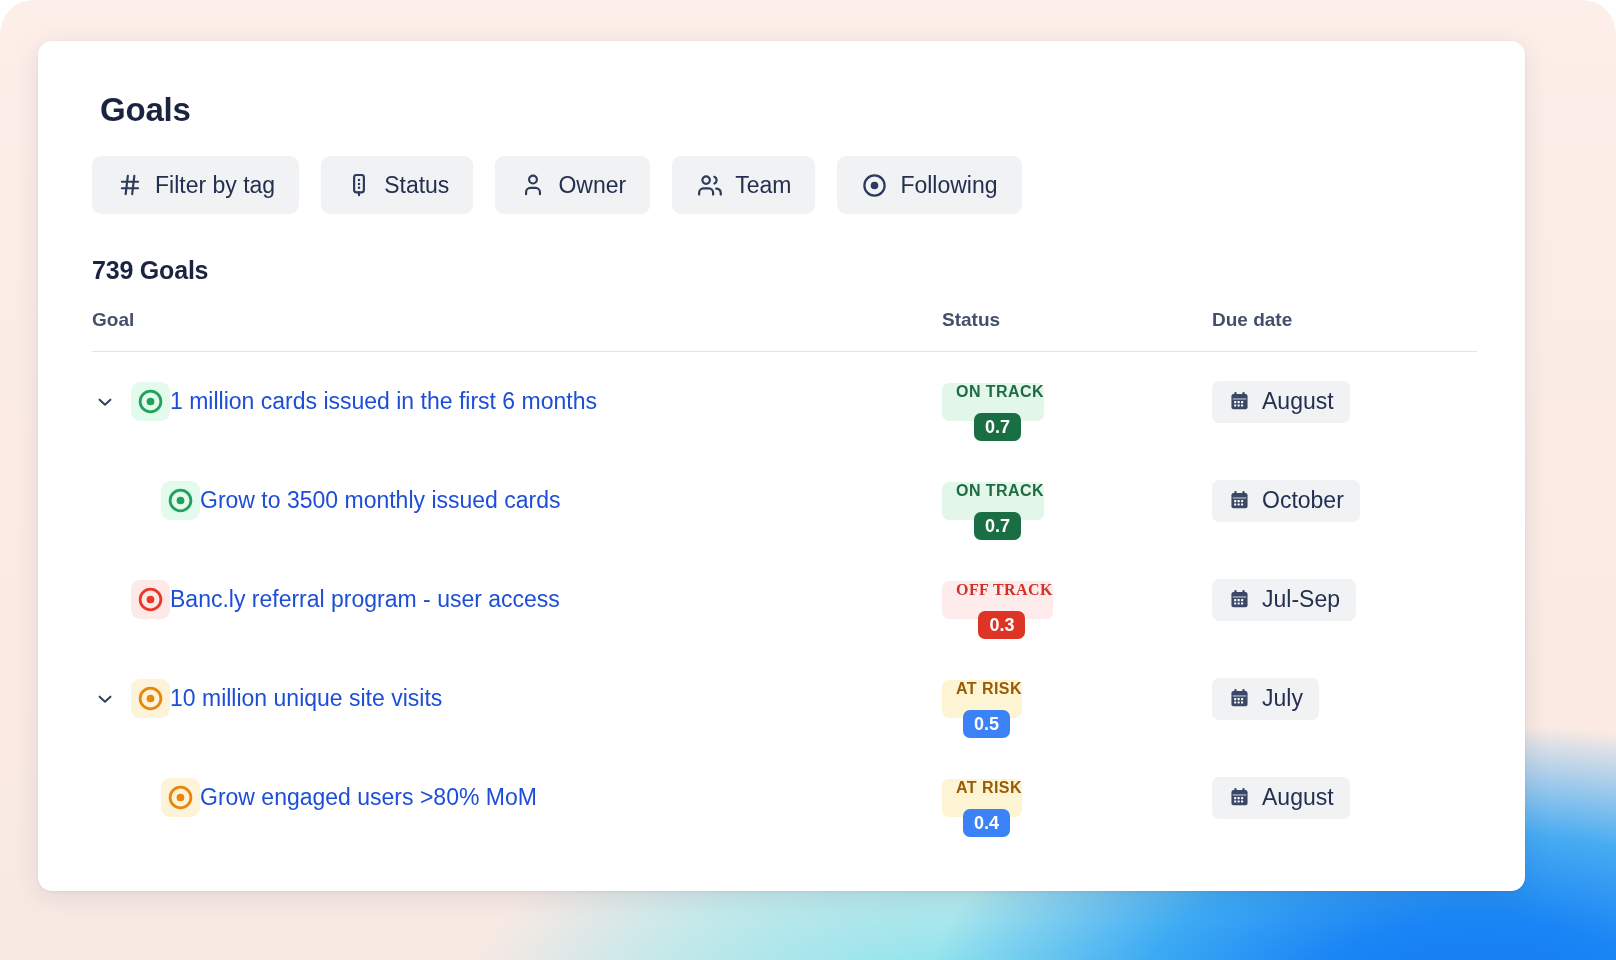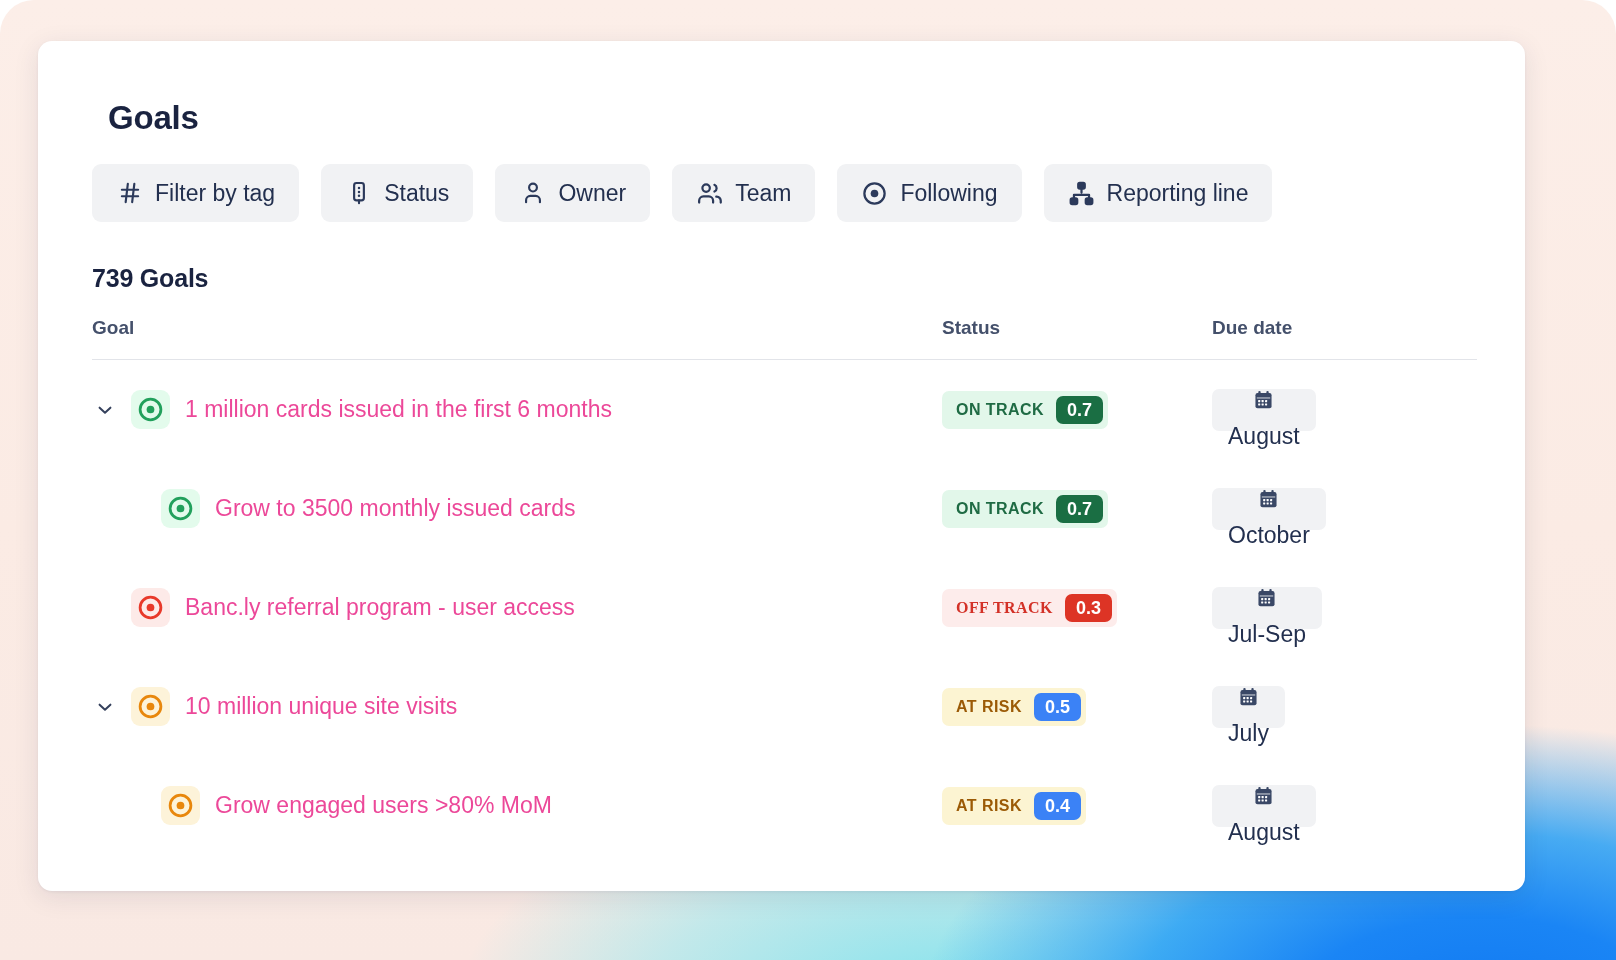--- a/index.html
+++ b/index.html
@@ -65,21 +65,21 @@
     right: 0;
     bottom: 0;
   }
 
   
   .page-title {
     font-size: 33px;
     font-weight: 600;
     color: #1a2340;
     letter-spacing: -0.2px;
-    margin: 16px;
+    margin: 8px;
     line-height: 1.1;
     padding-top: 10px;
   }
 
   
   .chips {
     display: flex;
     gap: 22px;
     margin-top: 28px;
   }
@@ -175,35 +175,35 @@
     display: flex;
     align-items: center;
     justify-content: center;
     flex: none;
   }
   .goal-icon.green  { background: #e3fbec; }
   .goal-icon.red    { background: #fdeae8; }
   .goal-icon.orange { background: #fdf3d9; }
 
   .goal-text {
-    margin-left: 15px;
     font-size: 23px;
-    color: #ec4899;
+    color: #1d4ed8;
     white-space: nowrap;
   }
 
   
   .badge {
     display: inline-flex;
     align-items: center;
     border-radius: 7px;
     height: 38px;
     padding: 0 0 0 14px;
     gap: 12px;
     cursor: pointer;
+    flex-direction: column;
   }
   .badge .btext {
     font-size: 16px;
     font-weight: 700;
     letter-spacing: 0.45px;
   }
   .badge .bval {
     font-size: 18px;
     font-weight: 700;
     color: #ffffff;
@@ -227,21 +227,20 @@
   
   .due {
     display: inline-flex;
     align-items: center;
     gap: 11px;
     background: #f1f2f4;
     border-radius: 7px;
     height: 42px;
     padding: 0 16px;
     cursor: pointer;
-    flex-direction: column;
   }
   .due .dtext {
     font-size: 23px;
     color: #23304f;
     white-space: nowrap;
   }
   .due .cal { display:flex; align-items:center; }
 </style>
 </head>
 <body>
@@ -306,33 +305,20 @@
           <span class="ic">
             <svg width="27" height="27" viewBox="0 0 24 24">
               <g stroke="#2c3a5b" fill="none" stroke-width="2" stroke-linecap="round" stroke-linejoin="round">
                 <circle cx="12" cy="12" r="9"></circle>
                 <circle cx="12" cy="12" r="3.4" fill="#2c3a5b" stroke="none"></circle>
               </g>
             </svg>
           </span>
           <span class="label">Following</span>
         </div>
-        <div class="chip">
-          <span class="ic">
-            <svg width="27" height="27" viewBox="0 0 24 24">
-              <g stroke="#2c3a5b" fill="none" stroke-width="2" stroke-linecap="round" stroke-linejoin="round">
-                <rect x="9.1" y="2.6" width="5.8" height="5" rx="1.3" fill="#2c3a5b"></rect>
-                <rect x="2.4" y="16.4" width="5.8" height="5" rx="1.3" fill="#2c3a5b"></rect>
-                <rect x="15.8" y="16.4" width="5.8" height="5" rx="1.3" fill="#2c3a5b"></rect>
-                <path d="M12 7.6v3.6M5.3 16.4v-3.1h13.4v3.1M5.3 13.3h13.4"></path>
-              </g>
-            </svg>
-          </span>
-          <span class="label">Reporting line</span>
-        </div>
       </div>
 
     <div class="count">739 Goals</div>
 
     <div class="table">
       <div class="thead">
         <div class="th col-goal">Goal</div>
         <div class="th col-status">Status</div>
         <div class="th col-due">Due date</div>
       </div>

